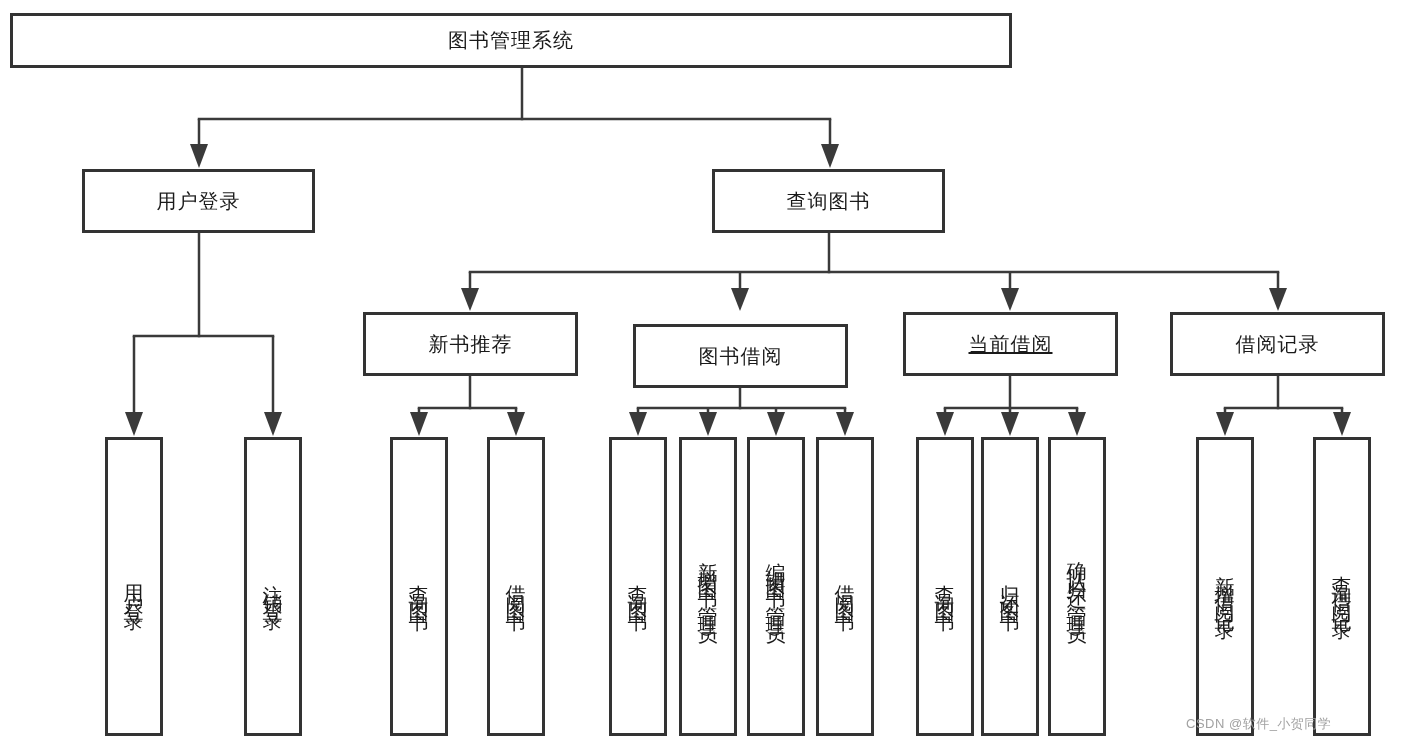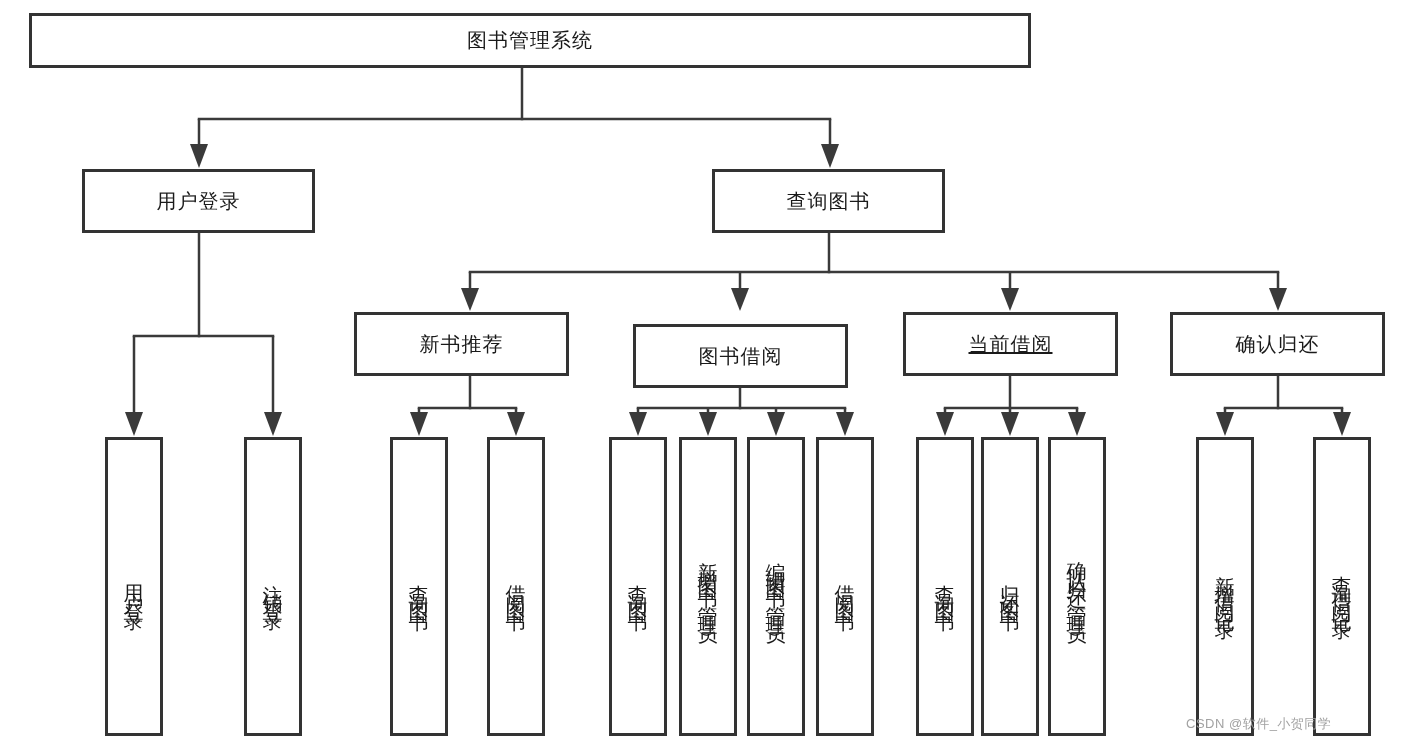--- a/index.html
+++ b/index.html
@@ -22,21 +22,21 @@
     background: #ffffff;
     border: 3px solid #333333;
     display: flex;
     align-items: center;
     justify-content: center;
     color: #1a1a1a;
     font-size: 20px;
     letter-spacing: 1px;
     white-space: nowrap;
   }
-  .lvl1 { left: 29px; top: 13px; width: 1002px; height: 55px; }
+  .lvl1 { left: 10px; top: 13px; width: 1002px; height: 55px; }
   .lvl2 { top: 169px; width: 233px; height: 64px; }
   .lvl3 { top: 312px; width: 215px; height: 64px; }
   .leaf { top: 437px; width: 58px; height: 299px; }
   .vtext {
     writing-mode: vertical-rl;
     text-orientation: mixed;
     letter-spacing: 9px;
     font-size: 20px;
     line-height: 1;
     color: #1a1a1a;
@@ -124,24 +124,24 @@
       <polygon points="1216,412 1234,412 1225,436" fill="#3a3a3a" stroke="none"></polygon>
       <polygon points="1333,412 1351,412 1342,436" fill="#3a3a3a" stroke="none"></polygon>
     </g>
   </svg>
 
   <div class="box lvl1">图书管理系统</div>
 
   <div class="box lvl2" style="left:82px;">用户登录</div>
   <div class="box lvl2" style="left:712px;">查询图书</div>
 
-  <div class="box lvl3" style="left:354px;">新书推荐</div>
+  <div class="box lvl3" style="left:363px;">新书推荐</div>
   <div class="box lvl3" style="left:633px;margin-top:12px;">图书借阅</div>
   <div class="box lvl3" style="left:903px;text-decoration:underline;">当前借阅</div>
-  <div class="box lvl3" style="left:1170px;">确认归还</div>
+  <div class="box lvl3" style="left:1170px;">借阅记录</div>
 
   <div class="box leaf" style="left:105px;">
     <span class="vtext">用户登录</span>
   </div>
   <div class="box leaf" style="left:244px;">
     <span class="vtext">注销登录</span>
   </div>
   <div class="box leaf" style="left:390px;">
     <span class="vtext">查询图书</span>
   </div>

